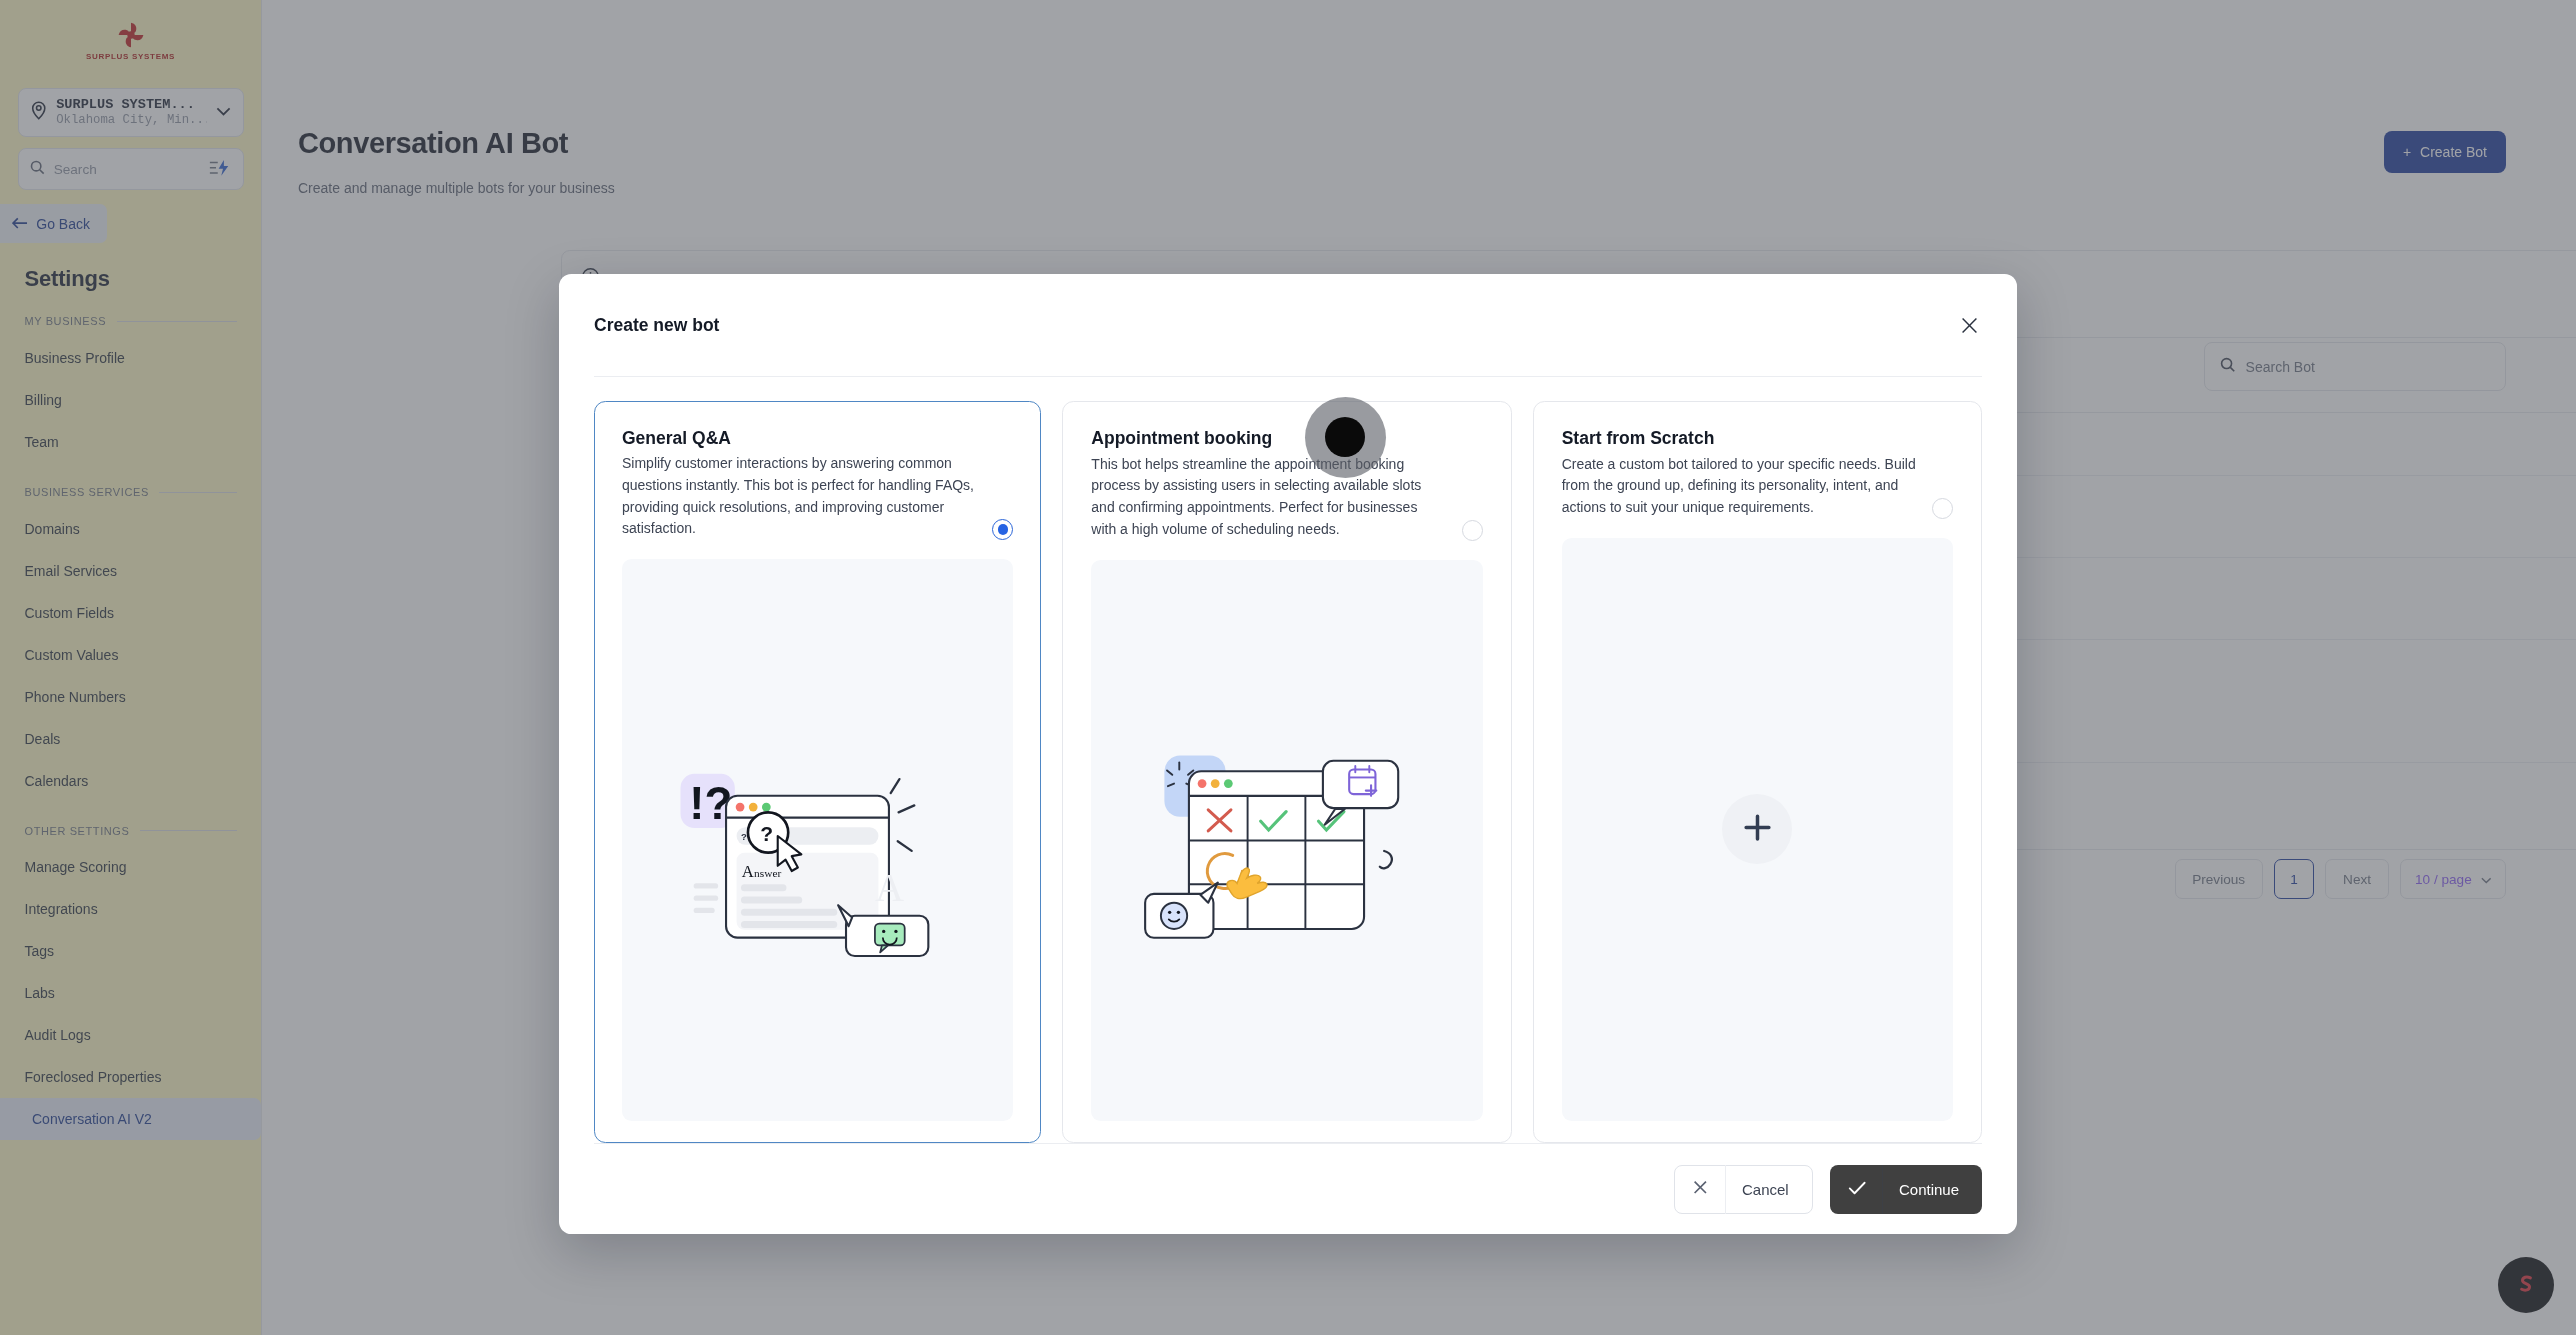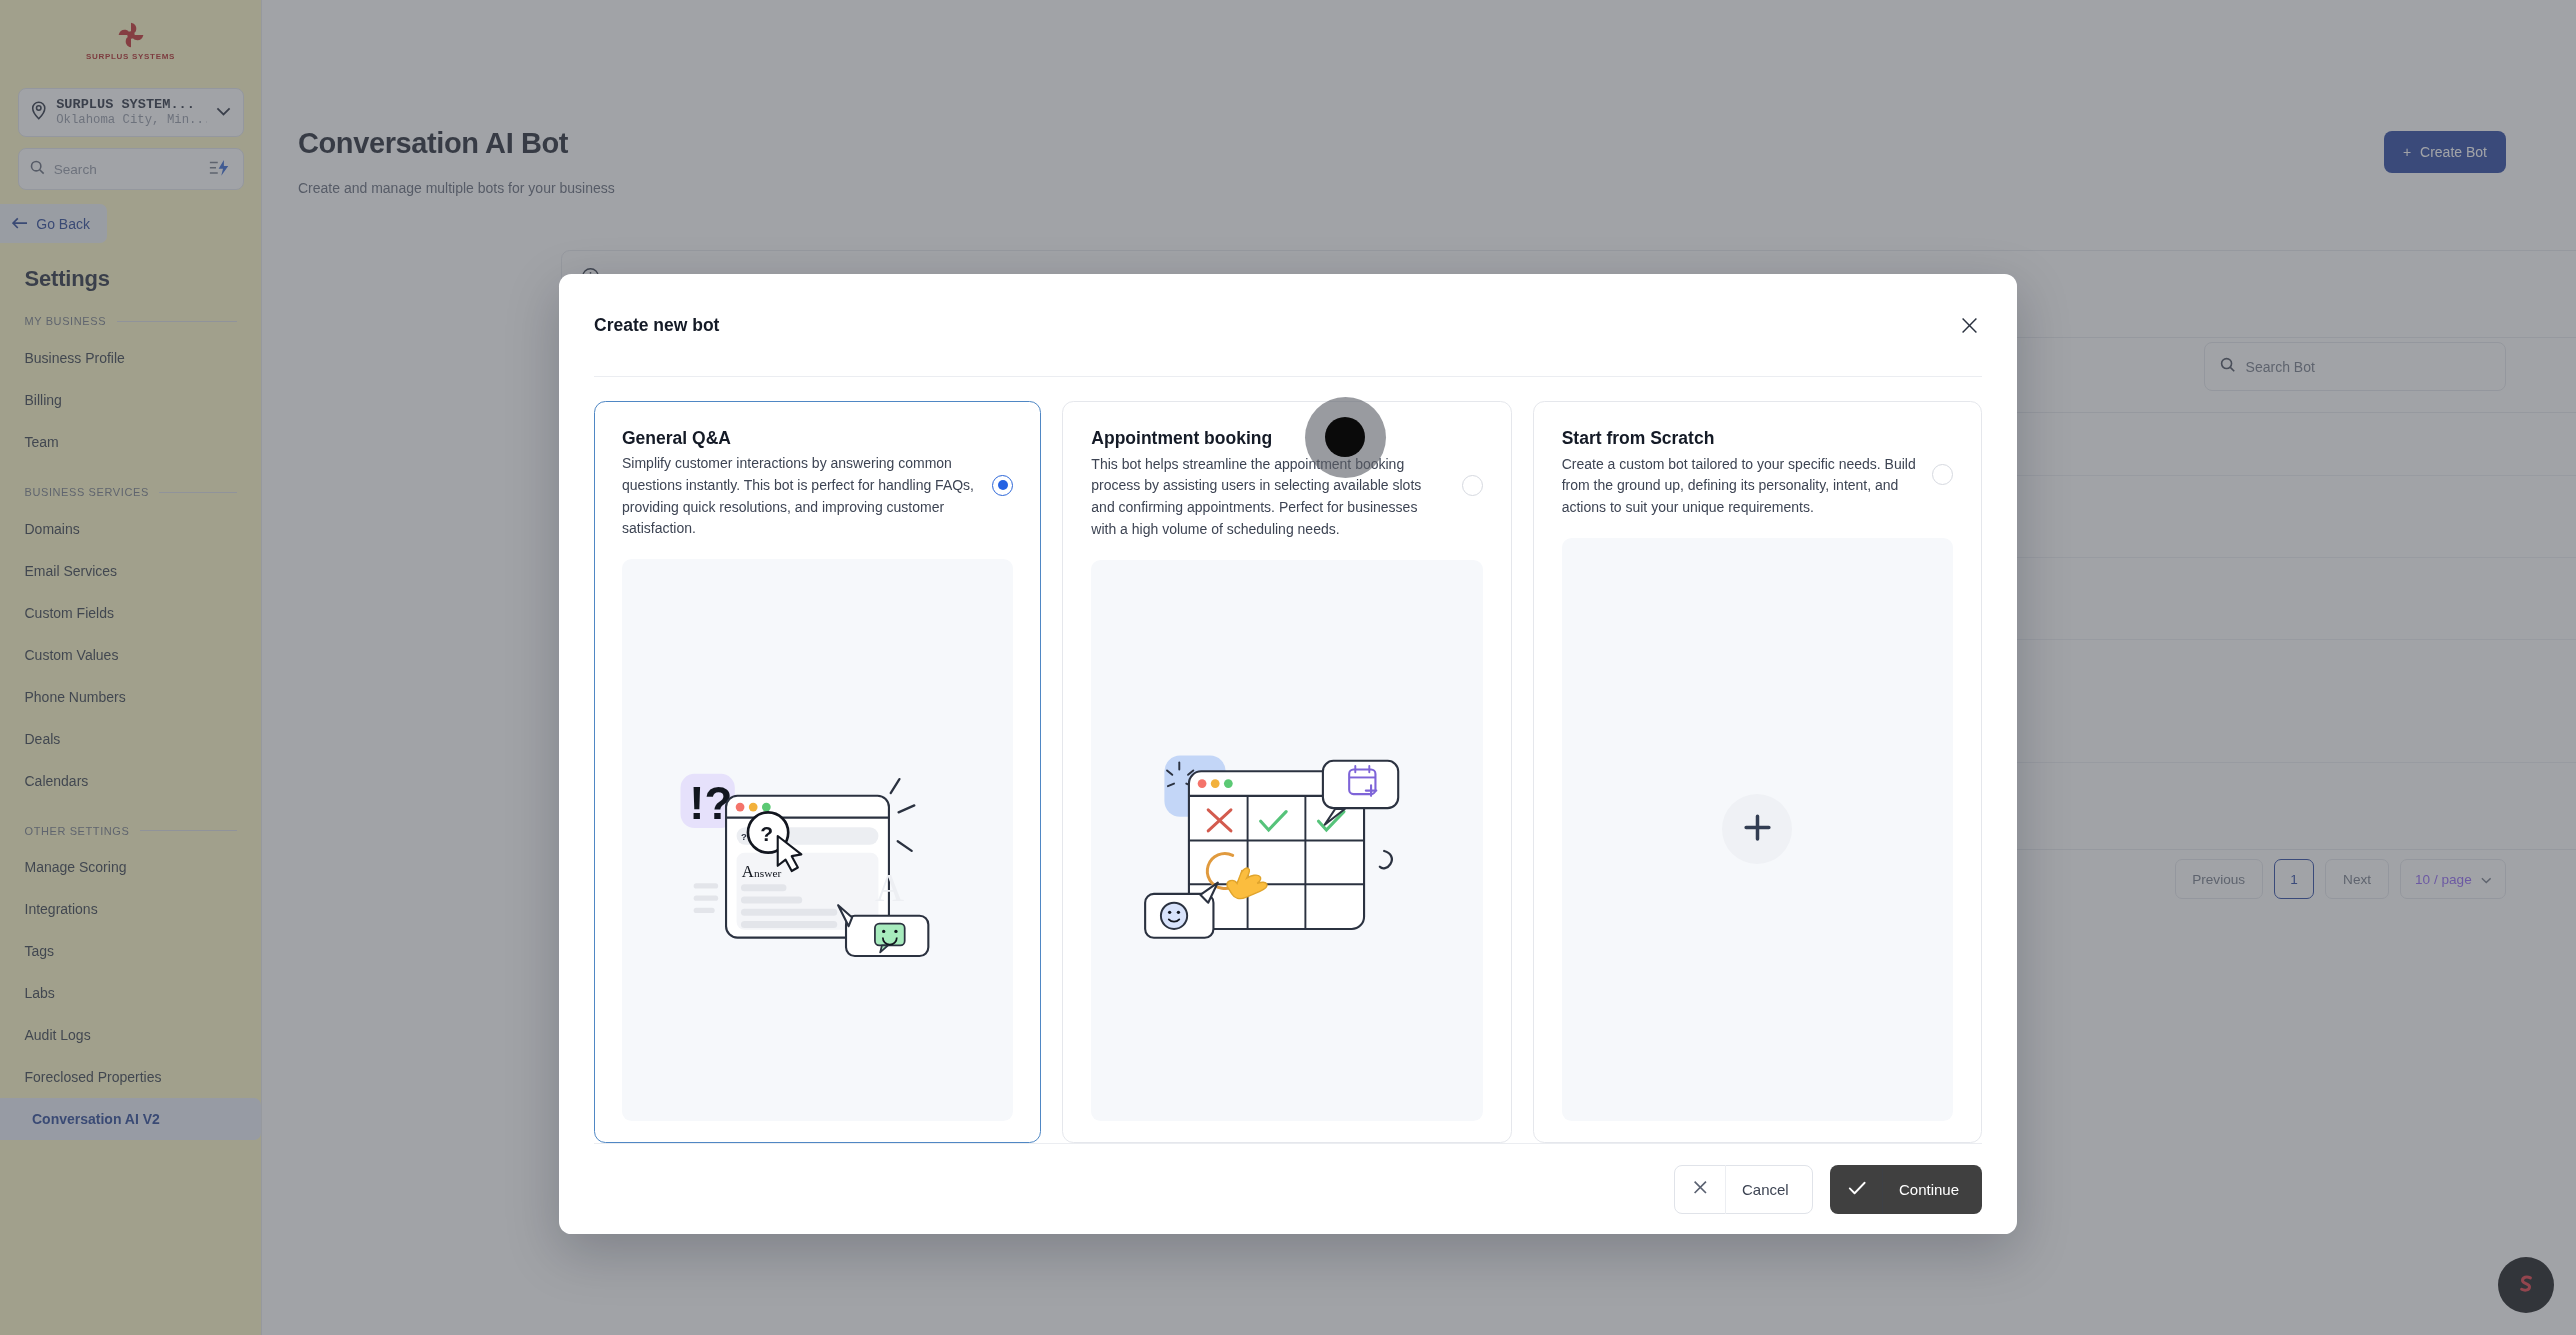--- a/index.html
+++ b/index.html
@@ -47,21 +47,21 @@
 
   .nav-group-label {
     display: flex; align-items: center; gap: 10.5px;
     padding: 23px 24.5px 9.6px 24.5px; font-size: 11px; letter-spacing: 0.6px; color: #6e7481; font-weight: 400;
   }
   .nav-group-label .rule { flex: 1; height: 0.9px; background: #d9dce3; }
   .nav-item {
     padding: 0 24.5px; height: 42px; display: flex; align-items: center;
     font-size: 14px; color: #2c333f;
   }
-  .nav-item.active { background: #e8edf8; color: #1b3a8f; font-weight: 700; border-radius: 0 7px 7px 0; margin-right: 0; padding-left: 32px; }
+  .nav-item.active { background: #e8edf8; color: #1b3a8f; font-weight: 400; border-radius: 0 7px 7px 0; margin-right: 0; padding-left: 32px; }
 
   
   #topbar { position: absolute; right: 19px; top: 7px; display: flex; gap: 12.3px; align-items: center; }
   .tb-circle { width: 33px; height: 33px; border-radius: 50%; display: flex; align-items: center; justify-content: center; }
   .tb-circle.green { background: #10782f; }
   .tb-circle.orange { background: #d2410b; }
   .tb-circle.avatar { background: #5b9a5f; color: #e8f2e9; font-size: 13px; font-weight: 500; }
 
   
   #main { position: absolute; left: 262px; top: 0; right: 0; bottom: 0; background: #ffffff; }
@@ -123,21 +123,21 @@
   .m-close { position: absolute; right: 35px; top: 50%; transform: translateY(-50%); width: 26px; height: 26px; display: flex; align-items: center; justify-content: center; }
   .m-divider { height: 0.9px; background: #ebedf1; margin: 0 35px; }
   .m-body { flex: 1; padding: 24.5px 35px 0 35px; display: flex; gap: 21px; }
   .m-foot { height: 91px; border-top: 0.9px solid #ebedf1; margin: 0 35px; display: flex; align-items: center; justify-content: flex-end; gap: 17.5px; }
 
   .bot-card {
     flex: 1; border: 0.9px solid #e5e7ec; border-radius: 11.4px; padding: 26px 28px 0 28px;
     display: flex; flex-direction: column; min-width: 0;
   }
   .bot-card.selected { border: 1.8px solid #4f87c4; padding: 25.4px 27px 0 27px; }
-  .bc-head { display: flex; align-items: center; justify-content: space-between; gap: 16px; }
+  .bc-head { display: flex; align-items: flex-end; justify-content: space-between; gap: 16px; }
   .bc-title { font-size: 17.5px; font-weight: 700; color: #141a26; line-height: 1.25; }
   .bc-desc { font-size: 14px; color: #3d4453; line-height: 1.55; margin-top: 3.5px; }
   .radio { width: 21px; height: 21px; border-radius: 50%; border: 1.3px solid #d6d9e0; flex: 0 0 auto; margin-top: 2.6px; }
   .radio.on { border: 1.8px solid #2c66d8; display: flex; align-items: center; justify-content: center; }
   .radio.on i { width: 10.5px; height: 10.5px; border-radius: 50%; background: #2663e3; display: block; }
   .bc-illus { margin-top: 19px; margin-bottom: 21px; border-radius: 9.6px; background: #f6f8fb; flex: 1; display: flex; align-items: center; justify-content: center; overflow: hidden; }
   .plus-circle { width: 70px; height: 70px; border-radius: 50%; background: #eff1f5; display: flex; align-items: center; justify-content: center; }
 
   .btn-ghost {
     height: 49px; padding: 0 23px 0 17.5px; border: 0.9px solid #e0e3e9; border-radius: 8px; background: #fff;

